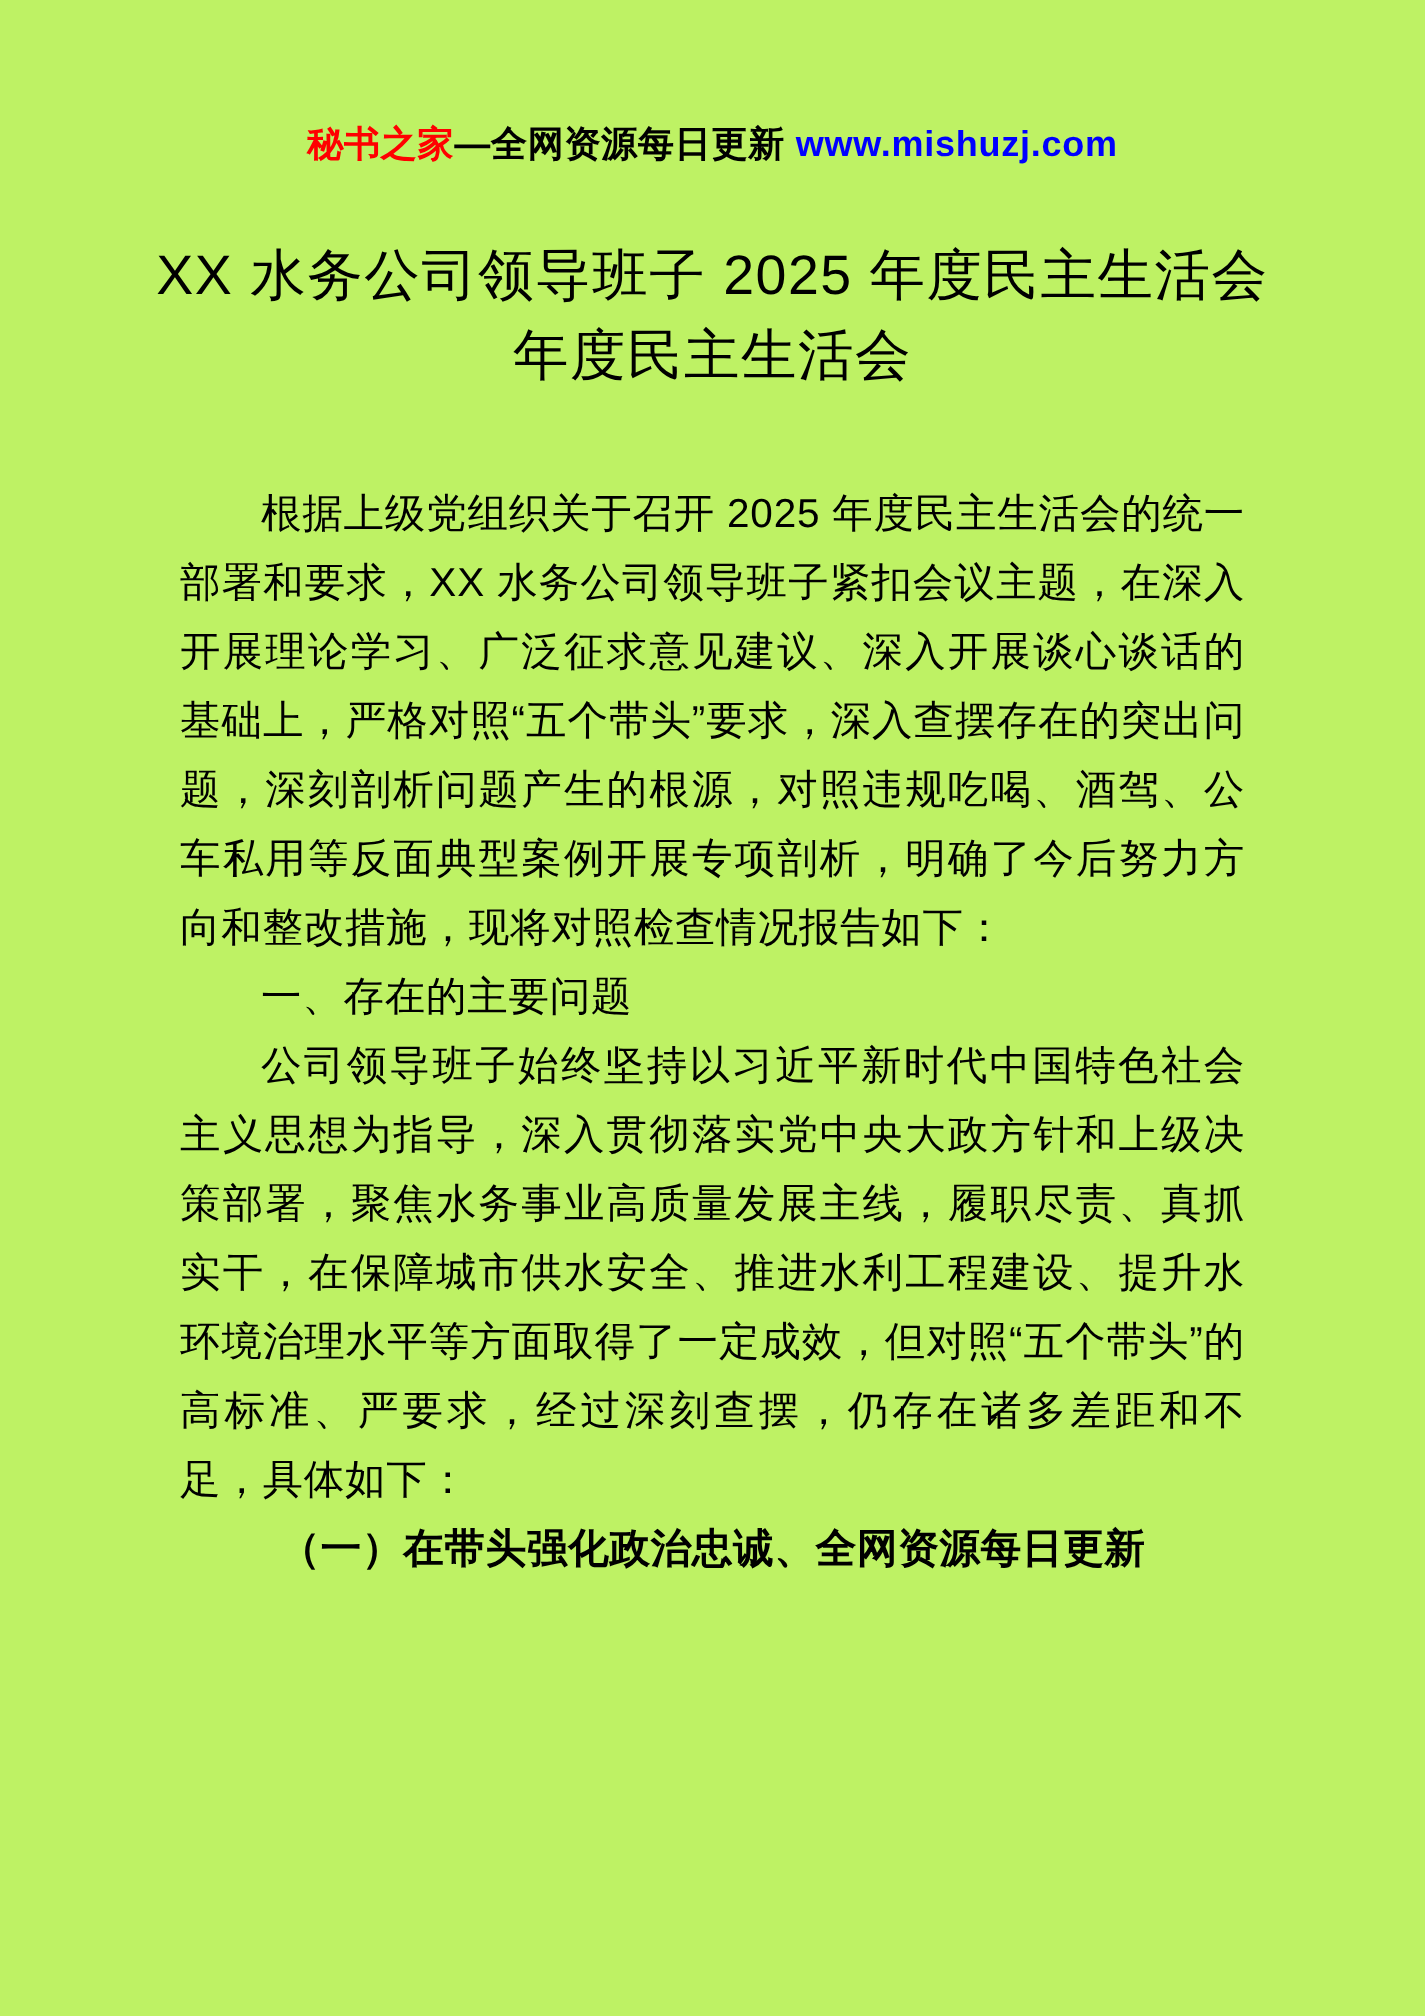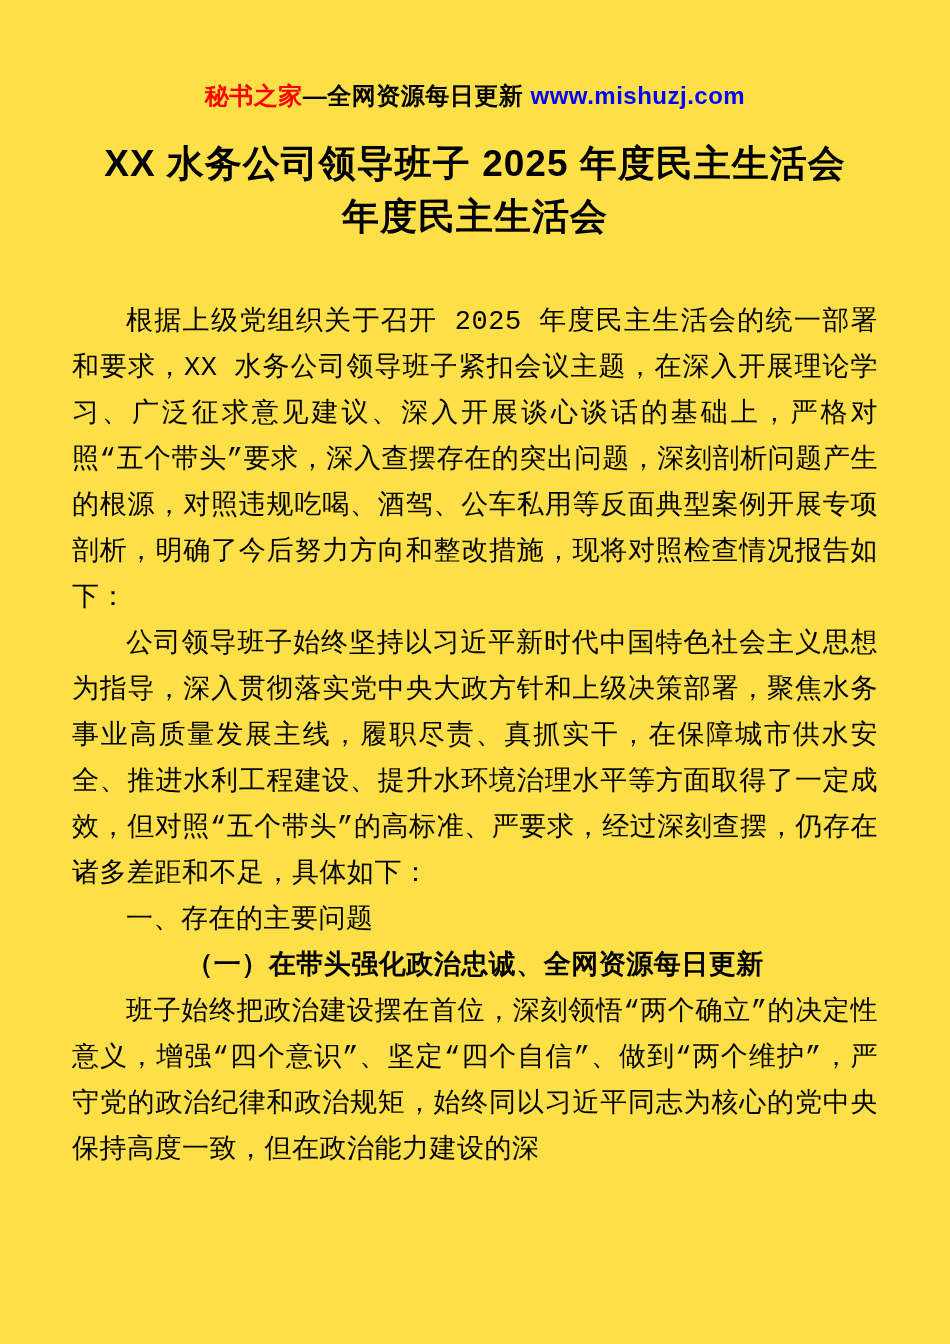--- a/index.html
+++ b/index.html
@@ -4,21 +4,21 @@
 <style>
   html, body {
     margin: 0;
     padding: 0;
     background: #ffffff;
   }
   .page {
     position: relative;
     width: 950px;
     height: 1344px;
-    background: #fde047;
+    background: #bef264;
     overflow: hidden;
     font-family: "Liberation Sans", "DejaVu Sans", sans-serif;
     color: #000000;
     box-sizing: border-box;
   }
   .doc-header {
     padding-top: 80px;
     text-align: center;
     font-size: 24px;
     font-weight: bold;
@@ -26,35 +26,34 @@
     white-space: nowrap;
   }
   .doc-header .brand { color: #ff0000; }
   .doc-header .middle { color: #000000; }
   .doc-header .url {
     color: #0000ff;
     text-decoration: none;
     cursor: pointer;
   }
   .doc-title {
-    margin-top: 26px;
+    margin-top: 46px;
     text-align: center;
     font-size: 37px;
-    font-weight: bold;
+    font-weight: normal;
     line-height: 1.42;
     letter-spacing: 1px;
   }
   .doc-body {
     margin-top: 56px;
-    padding: 0 72px;
+    padding: 0 120px;
     font-size: 27px;
     line-height: 46px;
     text-align: justify;
     letter-spacing: 0.5px;
-    font-family: Liberation Mono, monospace;
   }
   .doc-body p {
     margin: 0;
     padding: 0;
   }
   .doc-body p.indent {
     text-indent: 2em;
   }
   .doc-body p.sub-heading {
     text-indent: 0;
@@ -71,19 +70,18 @@
     <span class="brand">秘书之家</span><span class="middle">—全网资源每日更新 </span><a class="url">www.mishuzj.com</a>
   </div>
 
   <div class="doc-title">
     <div>XX 水务公司领导班子 2025 年度民主生活会</div>
     <div>年度民主生活会</div>
   </div>
 
   <div class="doc-body">
     <p class="indent">根据上级党组织关于召开 2025 年度民主生活会的统一部署和要求，XX 水务公司领导班子紧扣会议主题，在深入开展理论学习、广泛征求意见建议、深入开展谈心谈话的基础上，严格对照“五个带头”要求，深入查摆存在的突出问题，深刻剖析问题产生的根源，对照违规吃喝、酒驾、公车私用等反面典型案例开展专项剖析，明确了今后努力方向和整改措施，现将对照检查情况报告如下：</p>
+    <p class="indent">一、存在的主要问题</p>
     <p class="indent">公司领导班子始终坚持以习近平新时代中国特色社会主义思想为指导，深入贯彻落实党中央大政方针和上级决策部署，聚焦水务事业高质量发展主线，履职尽责、真抓实干，在保障城市供水安全、推进水利工程建设、提升水环境治理水平等方面取得了一定成效，但对照“五个带头”的高标准、严要求，经过深刻查摆，仍存在诸多差距和不足，具体如下：</p>
-    <p class="indent">一、存在的主要问题</p>
     <p class="sub-heading">（一）在带头强化政治忠诚、全网资源每日更新</p>
-    <p class="indent">班子始终把政治建设摆在首位，深刻领悟“两个确立”的决定性意义，增强“四个意识”、坚定“四个自信”、做到“两个维护”，严守党的政治纪律和政治规矩，始终同以习近平同志为核心的党中央保持高度一致，但在政治能力建设的深</p>
   </div>
 
 </div>
 
 </body></html>

